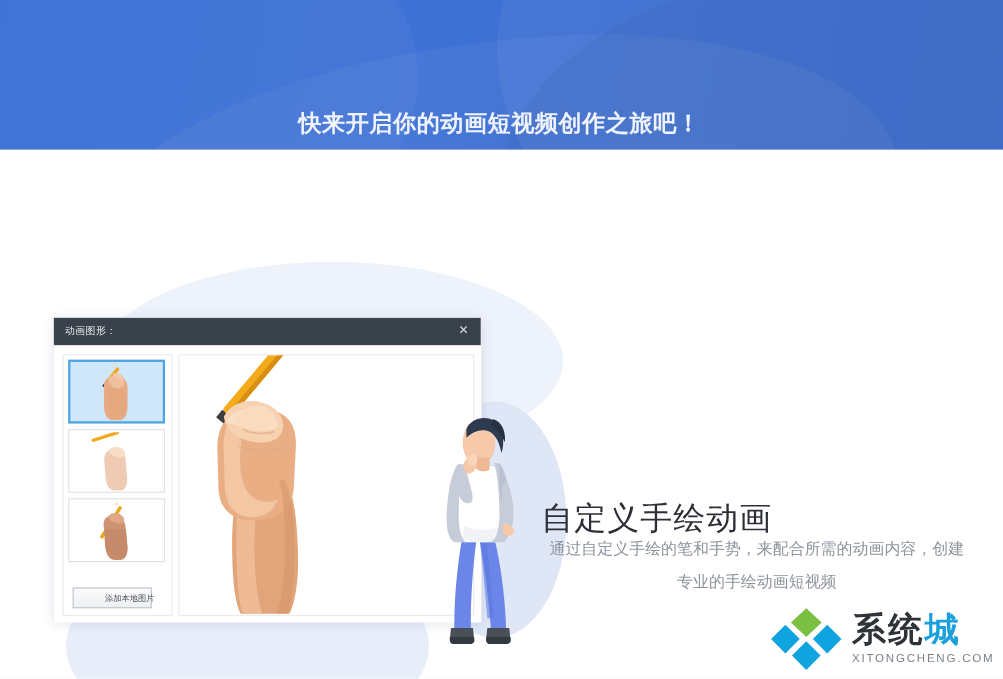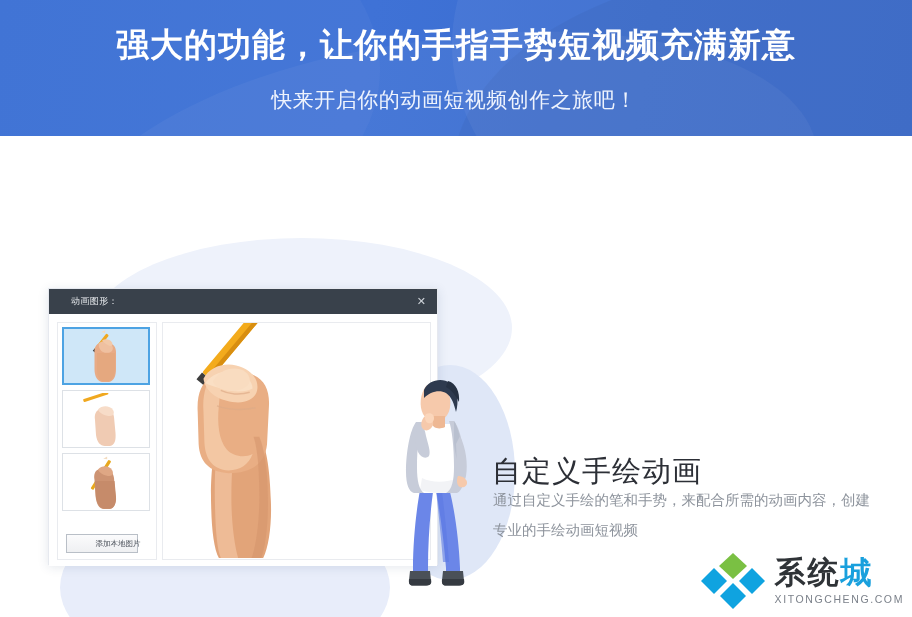--- a/index.html
+++ b/index.html
@@ -42,25 +42,25 @@
     position:absolute; left:0; top:24px; width:912px;
     text-align:center;
     color:#ffffff;
     font-size:33px;
     font-weight:bold;
     letter-spacing:1px;
     line-height:1.25;
     white-space:nowrap;
   }
   #banner-sub {
-    position:absolute; left:0; top:86px; width:908px;
+    position:absolute; left:0; top:98px; width:908px;
     text-align:center;
     color:#eef3fd;
     font-size:21px;
-    font-weight:normal;
+    font-weight:bold;
     letter-spacing:0.5px;
     white-space:nowrap;
   }
 
   
   .blob { position:absolute; border-radius:50%; pointer-events:none; }
   #blob-top {
     left:92px; top:238px; width:420px; height:180px;
     background:#eef2fb;
   }
@@ -77,21 +77,21 @@
   
   #dialog {
     position:absolute; left:48px; top:288px; width:390px; height:277px;
     background:#ffffff;
     box-shadow:0 2px 10px rgba(40,60,100,0.13);
     border:1px solid #e6e9ef;
   }
   #titlebar {
     height:25px; background:#39414b;
     display:flex; align-items:center; justify-content:space-between;
-    padding:0 6px 0 22px;
+    padding:0 6px 0 10px;
   }
   #titlebar-label {
     color:#e9ecef; font-size:9px; letter-spacing:0.4px;
     white-space:nowrap;
   }
   #close-icon {
     color:#cfd4da; font-size:11px; line-height:1;
     padding:2px 5px; cursor:pointer;
   }
   #dialog-body {
@@ -144,21 +144,21 @@
 
   
   #feature-heading {
     position:absolute; left:492px; top:432px;
     font-size:29px; color:#2c2f36; letter-spacing:1px;
     white-space:nowrap;
     margin-top:20px;
   }
   #feature-desc {
     position:absolute; left:493px; top:485px; width:390px;
-    font-size:14.5px; color:#8d939c; line-height:2.1;
+    font-size:14.5px; color:#8d939c; line-height:2.1;text-align:center;
   }
 
   
   #watermark {
     position:absolute; right:8px; bottom:6px;
     display:flex; align-items:center;justify-content:center;
   }
   #wm-logo { width:72px; height:60px; }
   #wm-text { margin-left:6px; }
   #wm-cn {
@@ -173,21 +173,20 @@
   }
 </style>
 </head>
 <body>
 
 <div id="banner">
   <div class="wave wave3"></div>
   <div class="wave wave1"></div>
   <div class="wave wave2"></div>
   <div class="wave wave4"></div>
-  <div id="banner-title">强大的功能，让你的手指手势短视频充满新意</div>
   <div id="banner-sub">快来开启你的动画短视频创作之旅吧！</div>
 </div>
 
 <div class="blob" id="blob-top"></div>
 <div class="blob" id="blob-bottom"></div>
 <div class="blob" id="blob-person"></div>
 
 <div id="dialog">
 
   <div id="titlebar">

